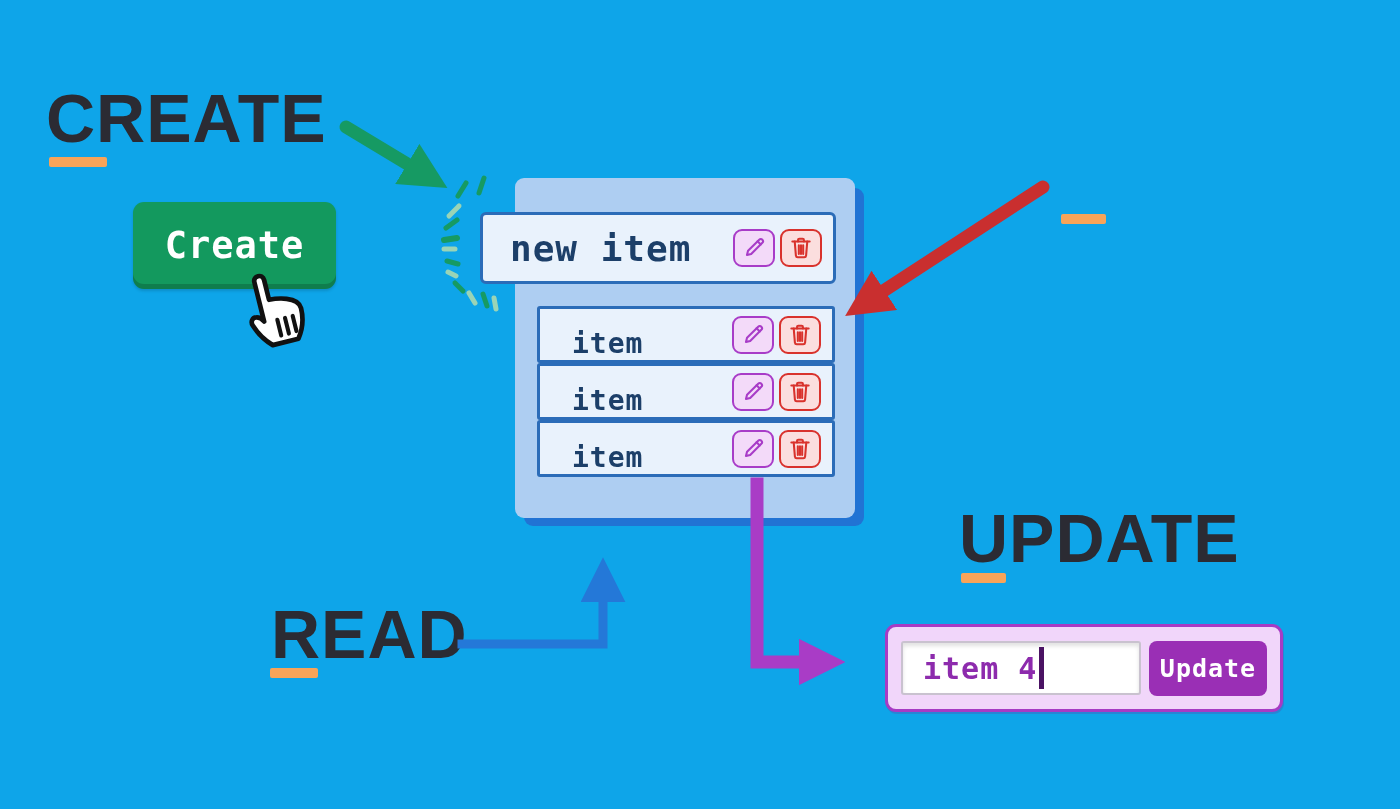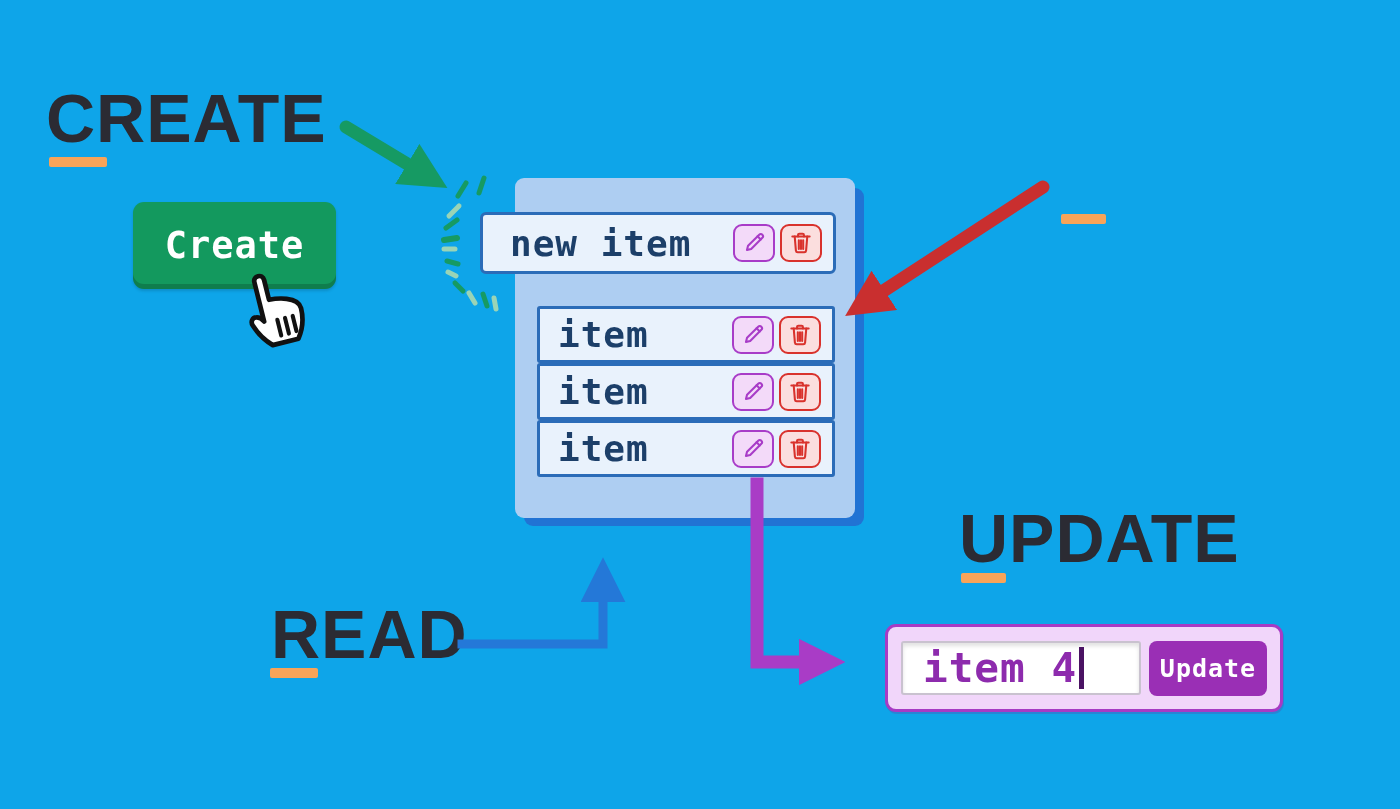--- a/index.html
+++ b/index.html
@@ -34,26 +34,26 @@
     background:#aecef2; border-radius:9px;
   }
   .row{
     position:absolute; box-sizing:border-box;
     background:#e9f2fc; border:3px solid #2b6cb8;
     display:flex; align-items:center;
     font-family:"DejaVu Sans Mono", monospace; font-weight:bold;
     color:#1c3f69;
   }
   .row-new{
-    left:480px; top:212px; width:356px; height:62px; border-radius:6px;
+    left:480px; top:212px; width:356px; height:72px; border-radius:6px;
     font-size:36px; letter-spacing:1px; padding-left:27px;
   }
   .row-item{
     left:537px; width:298px; height:57px; border-radius:3px;
-    font-size:36px; letter-spacing:1px; padding-left:18px;
+    font-size:28px; letter-spacing:1px; padding-left:32px;align-items:flex-end;
   }
   .row-item.r1{top:306px;} .row-item.r2{top:363px;} .row-item.r3{top:420px;}
   .row-actions{
     position:absolute; right:11px; top:50%; transform:translateY(-50%);
     display:flex; gap:5px;
   }
   .icon-btn{
     width:42px; height:38px; box-sizing:border-box; border-radius:9px;
     display:flex; align-items:center; justify-content:center; cursor:pointer;
     padding:0;
@@ -66,21 +66,21 @@
     position:absolute; left:885px; top:624px; width:398px; height:88px;
     box-sizing:border-box; background:#f1d6fa; border:3px solid #a73bc4;
     border-radius:11px; display:flex; align-items:center; padding:0 13px;
     justify-content:space-between;
     box-shadow: 1px 2px 0 rgba(120,40,150,0.25);
   }
   .update-input{
     width:240px; height:54px; box-sizing:border-box; background:#ffffff;
     border:2px solid #c9c2cf; border-radius:3px; display:flex; align-items:center;
     padding-left:20px; font-family:"DejaVu Sans Mono", monospace; font-weight:bold;
-    font-size:41px; color:#8d2bad; letter-spacing:1px;
+    font-size:30px; color:#8d2bad; letter-spacing:1px;
     box-shadow: inset 0 3px 4px rgba(0,0,0,0.12);
   }
   .caret{
     display:inline-block; width:5px; height:42px; background:#4a1263;
     margin-left:2px;
   }
   .update-btn{
     width:118px; height:55px; background:#9a2fb5; border:none; border-radius:8px;
     color:#fff; font-family:"DejaVu Sans Mono", monospace; font-weight:bold;
     font-size:25px; letter-spacing:1px; cursor:pointer;

